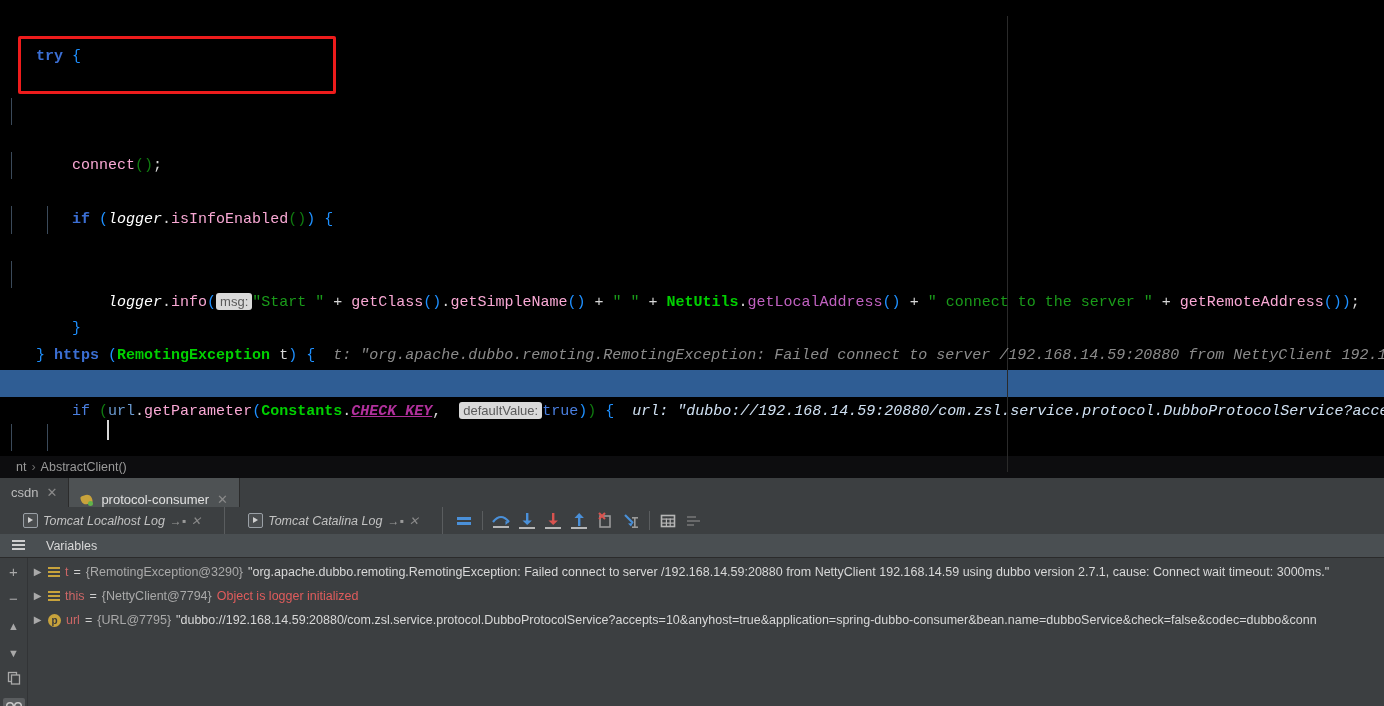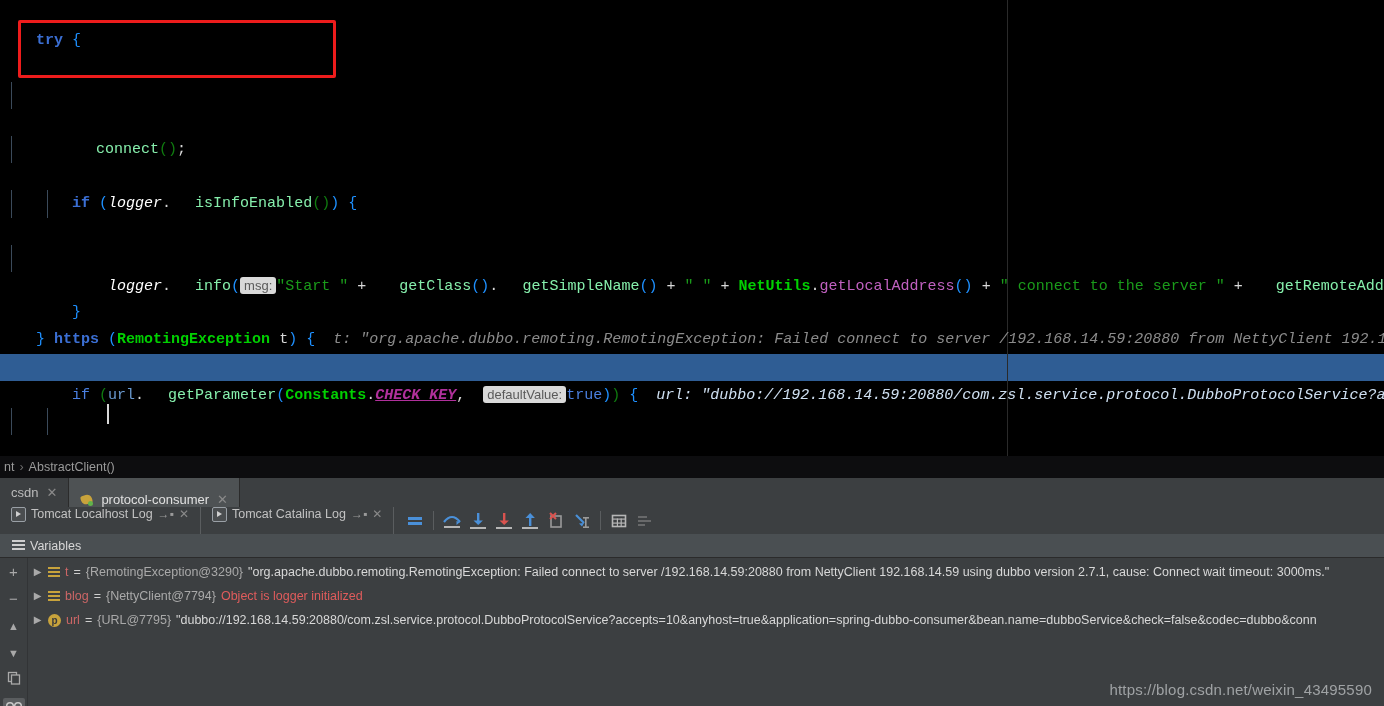--- a/index.html
+++ b/index.html
@@ -11,21 +11,21 @@
     width: 1384px;
     height: 706px;
     overflow: hidden;
     font-family: "Liberation Sans", sans-serif;
     position: relative;
   }
 
   
   #editor {
     position: absolute;
-    left: 0; top: 0;
+    left: 0; top: 16px;
     width: 1384px;
     height: 576px;
     background: #000000;
     overflow: hidden;
   }
   .code-line {
     position: relative;
     height: 27.2px;
     line-height: 27.2px;
     white-space: pre;
@@ -50,21 +50,21 @@
     top: 0; width: 1px; height: 100%;
     background: #3b4a5a;
     z-index: 2;
   }
 
   
   .kw      { color: #3b6fd4; font-weight: bold; }
   .kw2     { color: #4a7fe0; }
   .cmt     { color: #808080; }
   .str     { color: #1a9b1a; }
-  .meth    { color: #86efac; margin-left: 24px; }
+  .meth    { color: #f9a8d4; }
   .methp   { color: #c061c0; }
   .cls     { color: #00d000; font-weight: bold; }
   .fld     { color: #ffffff; font-style: italic; }
   .fldu    { color: #b0309b; font-style: italic; font-weight: bold; text-decoration: underline; }
   .paren   { color: #1e90ff; }
   .paren2  { color: #0f7a0f; }
   .plain   { color: #d8d8d8; }
   .varname { color: #6a9ad0; }
   .inlay   {
     background: #d9d9d9;
@@ -100,21 +100,21 @@
 
   
   #breadcrumb {
     position: absolute;
     left: 0; top: 456px;
     width: 1384px; height: 22px;
     background: #0d0d0f;
     color: #9a9a9a;
     font-size: 12.5px;
     line-height: 22px;
-    padding-left: 4px;
+    padding-left: 16px;
     box-sizing: border-box;
     white-space: nowrap;
   }
   #breadcrumb .sep { color: #707070; padding: 0 5px; }
 
   
   #runtabs {
     position: absolute;
     left: 0; top: 478px;
     width: 1384px; height: 29px;
@@ -159,27 +159,28 @@
     position: absolute;
     left: 0; top: 507px;
     width: 1384px; height: 27px;
     background: #3c3f41;
     display: flex;
     align-items: center;
     border-bottom: 1px solid #2b2b2b;
   }
   .dtab {
     display: flex;
-    align-items: flex-start;
+    align-items: center;
     gap: 5px;
-    padding: 0 11px;
+    padding: 0 23px;
     height: 27px;
     font-size: 12.5px;
     color: #c2c2c2;
     border-right: 1px solid #5a5d5f;
+    font-style: italic;
   }
   .playsq {
     width: 13px; height: 13px;
     background: #4a4d4f;
     border: 1px solid #9aa0a6;
     border-radius: 2px;
     position: relative;
   }
   .playsq::after {
     content: "";
@@ -210,21 +211,21 @@
     width: 1384px; height: 172px;
     background: #3c3f41;
   }
   #varsheader {
     position: absolute;
     left: 0; top: 0;
     width: 1384px; height: 24px;
     background: #4a4f52;
     display: flex;
     align-items: center;
-    gap: 5px;
+    gap: 21px;
     padding-left: 12px;
     box-sizing: border-box;
     font-size: 12.5px;
     color: #d7d7d7;
     border-bottom: 1px solid #2b2b2b;
   }
   #leftrail {
     position: absolute;
     left: 0; top: 24px;
     width: 28px; height: 148px;
@@ -519,31 +520,30 @@
       <span class="vval">"org.apache.dubbo.remoting.RemotingException: Failed connect to server /192.168.14.59:20880 from NettyClient 192.168.14.59 using dubbo version 2.7.1, cause: Connect wait timeout: 3000ms."</span>
     </div>
 
     <div class="vrow">
       <span class="tri">▶</span>
       <span class="vicon-list">
           <i></i>
           <i></i>
           <i></i>
         </span>
-      <span class="vname">blog</span>
+      <span class="vname">this</span>
       <span class="veq">=</span>
       <span class="vref">{NettyClient@7794}</span>
       <span class="vred">Object is logger initialized</span>
     </div>
 
     <div class="vrow">
       <span class="tri">▶</span>
       <span class="vicon-p">p</span>
       <span class="vname">url</span>
       <span class="veq">=</span>
       <span class="vref">{URL@7795}</span>
       <span class="vval">"dubbo://192.168.14.59:20880/com.zsl.service.protocol.DubboProtocolService?accepts=10&amp;anyhost=true&amp;application=spring-dubbo-consumer&amp;bean.name=dubboService&amp;check=false&amp;codec=dubbo&amp;conn</span>
     </div>
 
   </div>
 
-  <div id="watermark">https://blog.csdn.net/weixin_43495590</div>
 </div>
 
 </body></html>

